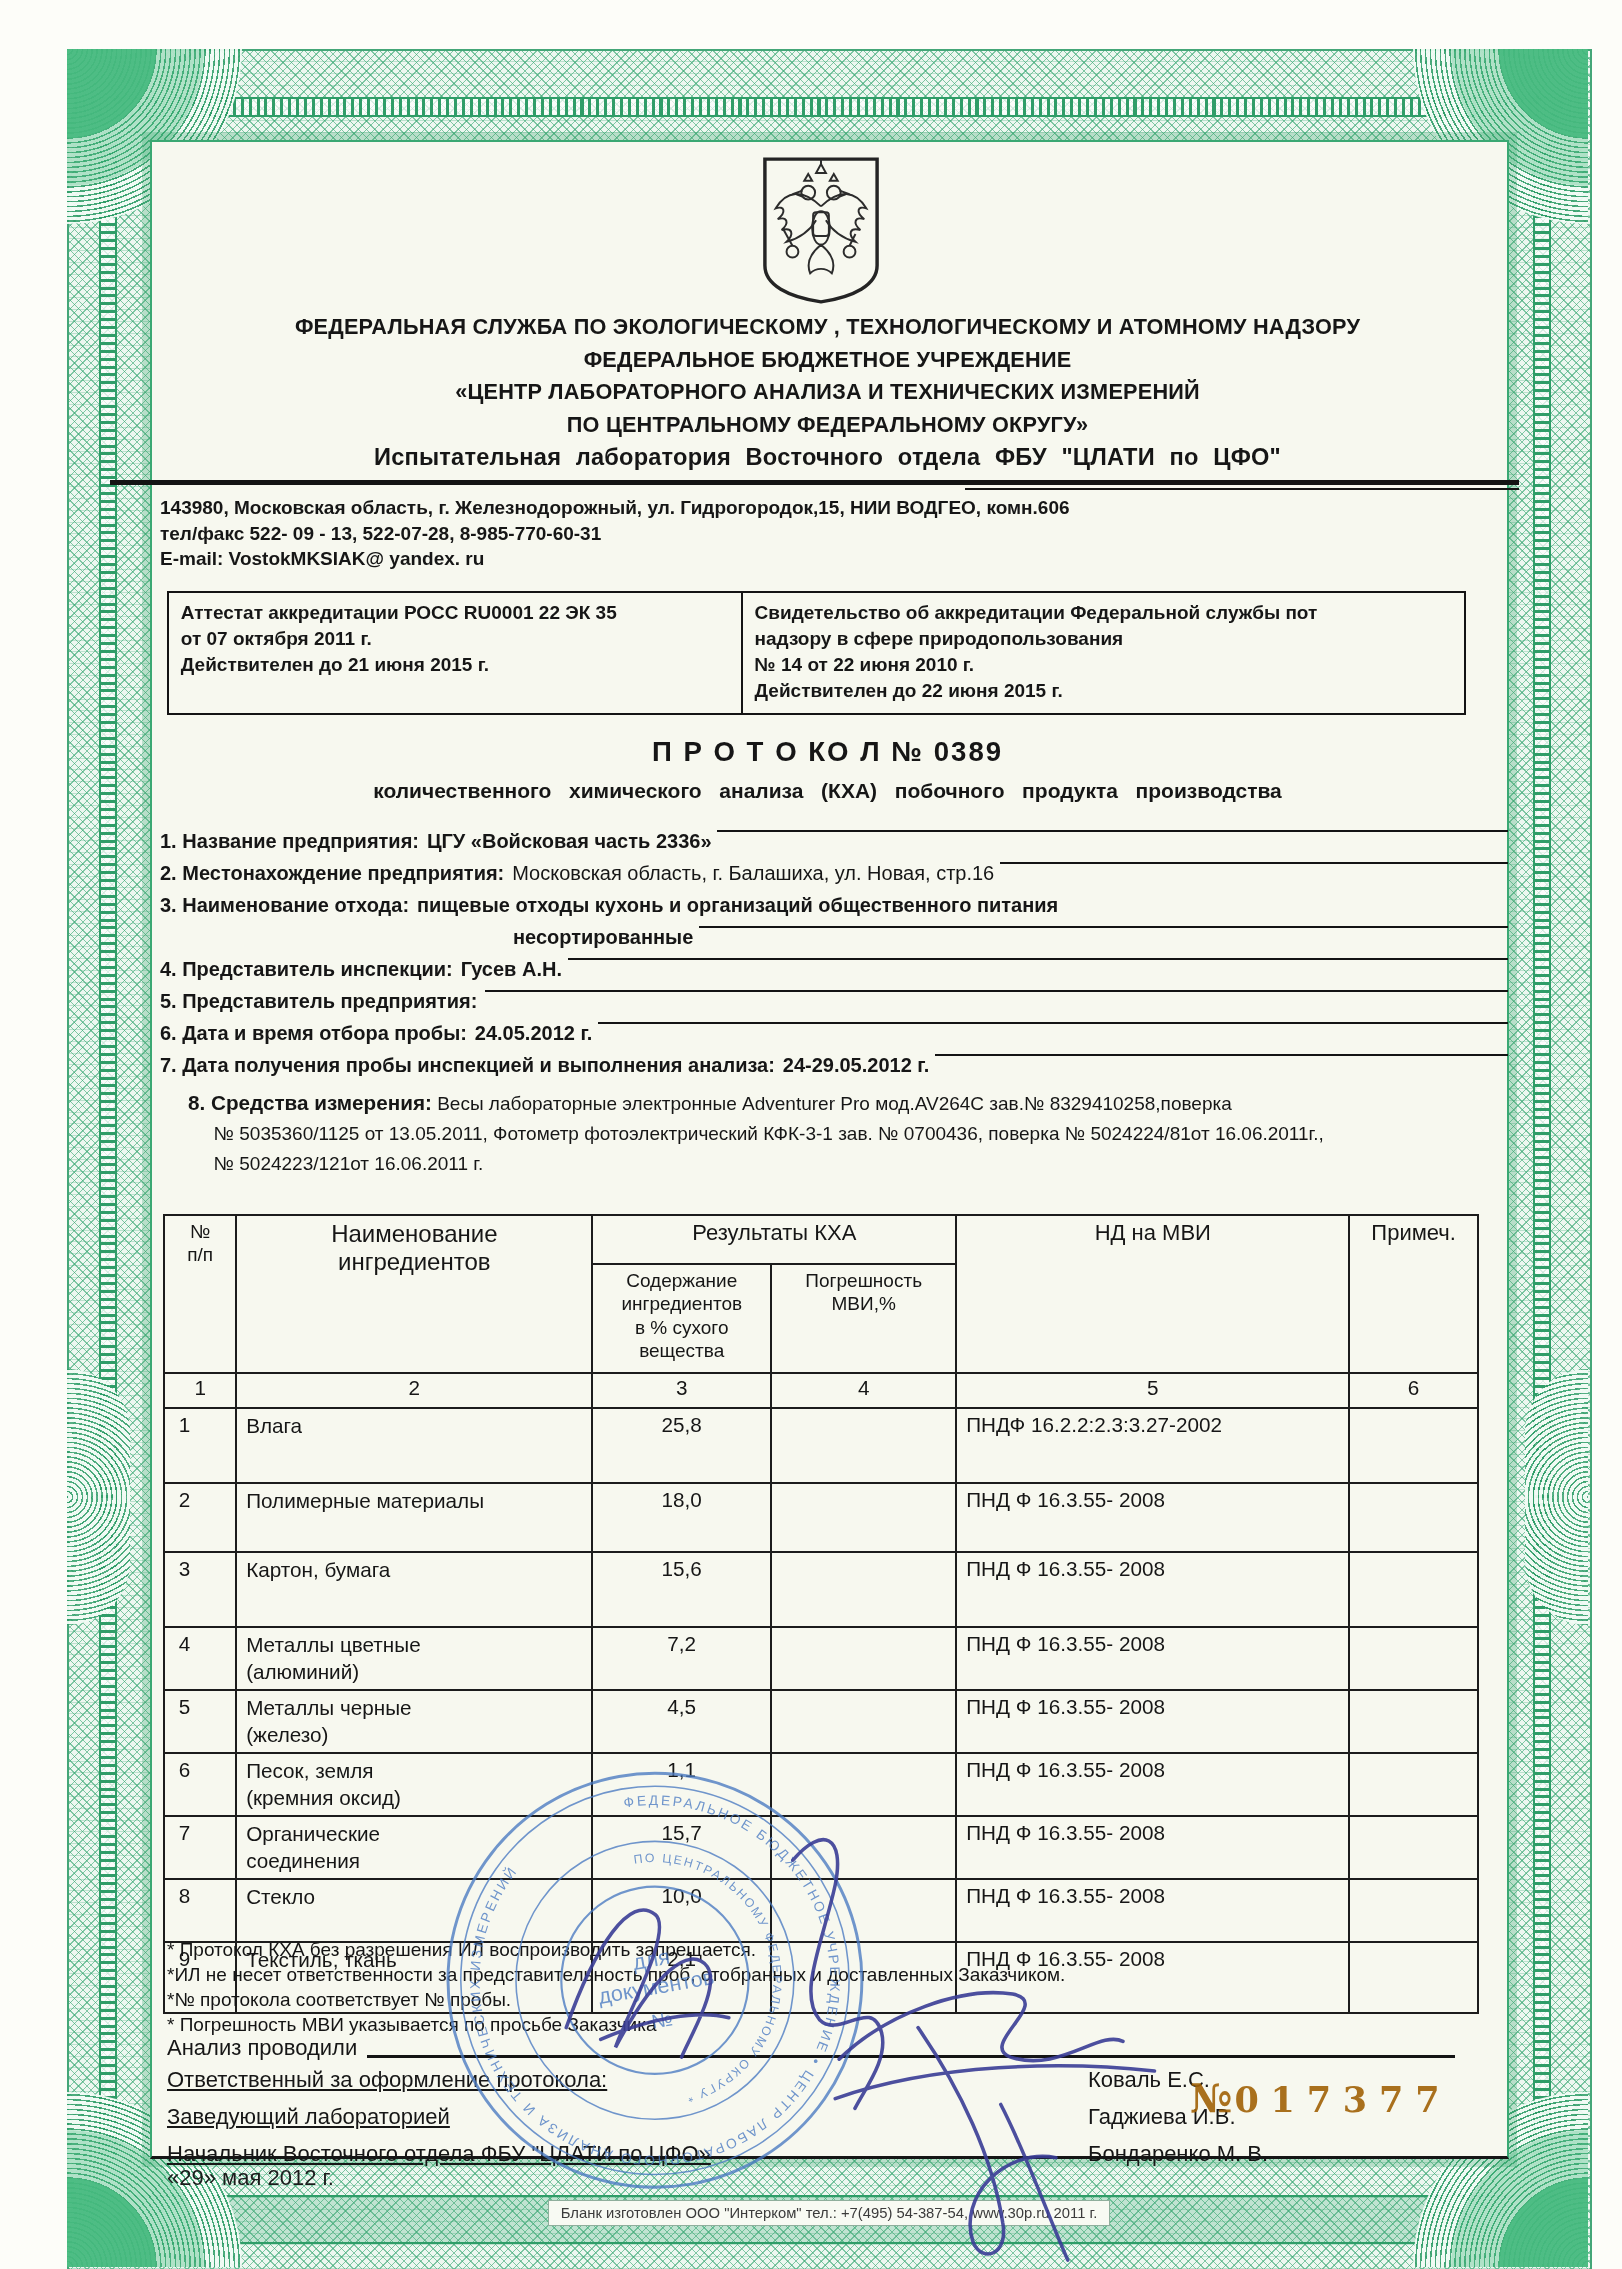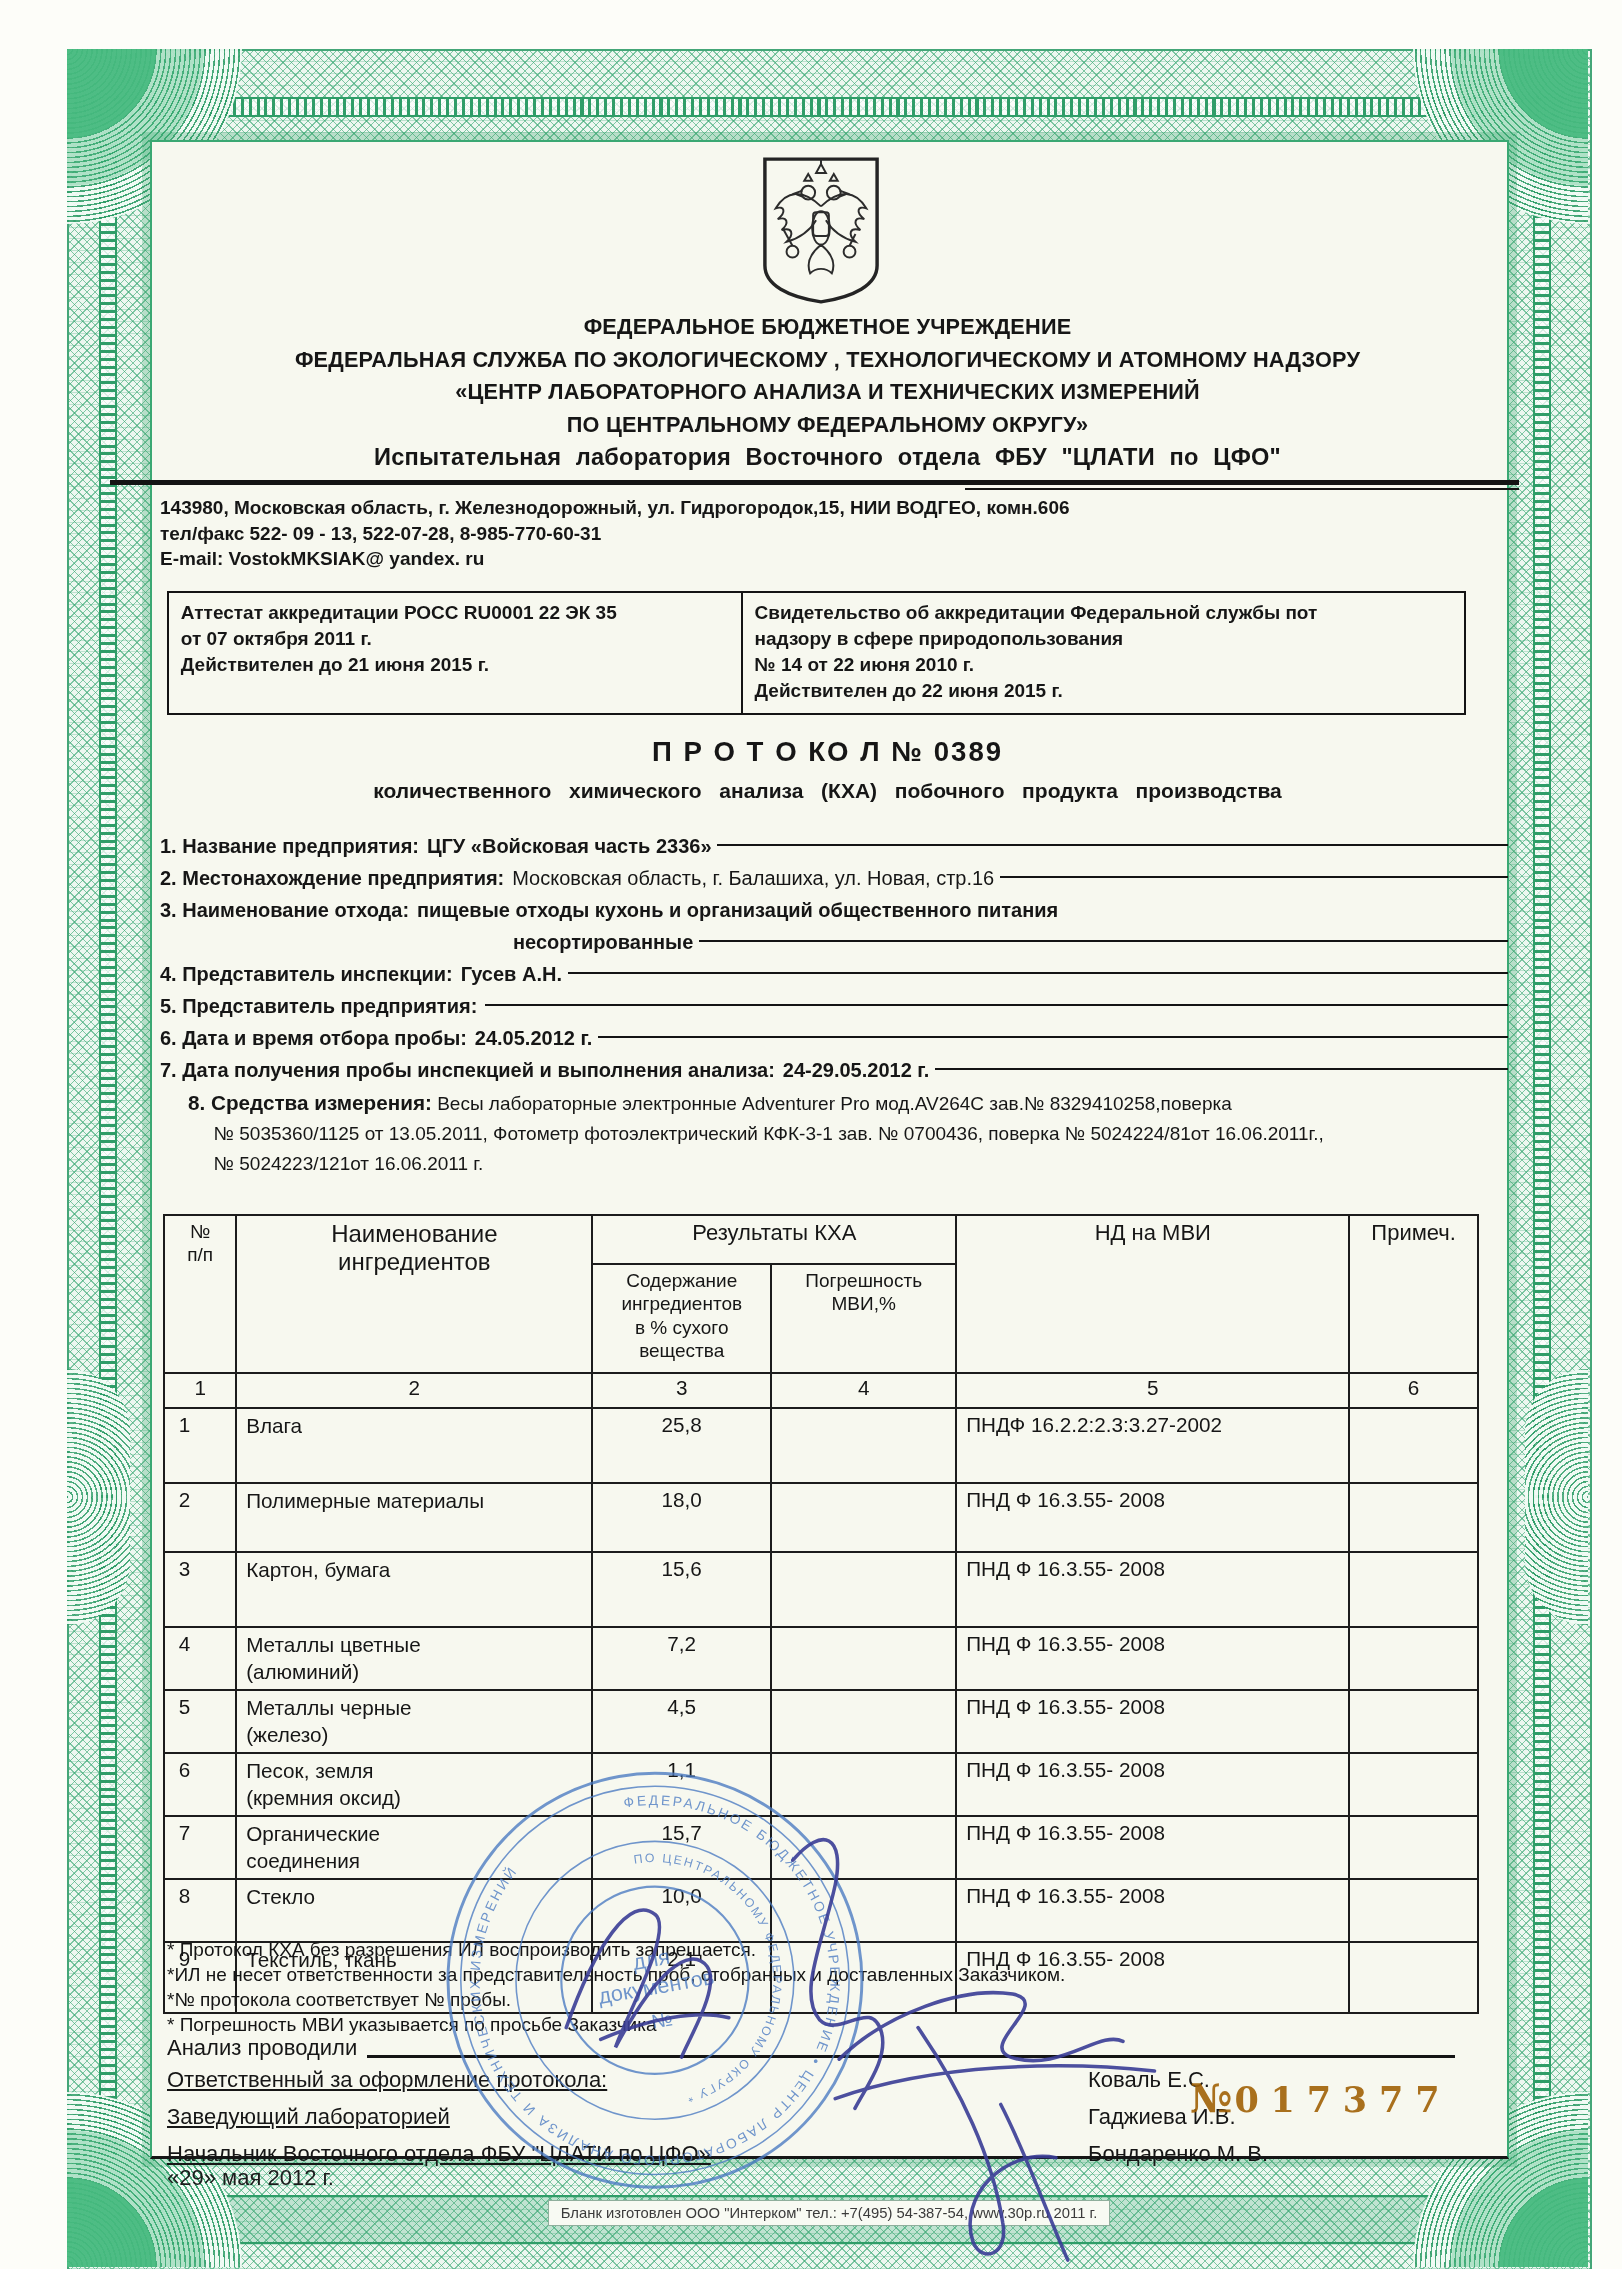--- a/index.html
+++ b/index.html
@@ -64,21 +64,21 @@
   .accr{left:167px;top:591px;width:1295px;border:2.5px solid #141414;display:flex;}
   .accr .cell{white-space:pre-line;font-weight:bold;font-size:19px;line-height:26px;
     padding:6.9px 11.8px 8.9px 11.8px;}
   .accr .c1{width:44%;border-right:2px solid #141414;}
   .accr .c2{width:56%;}
   .ttl{left:150px;top:736px;width:1355px;text-align:center;font-weight:bold;
     font-size:27.6px;letter-spacing:2px;}
   .sub{left:150px;top:779px;width:1355px;text-align:center;font-weight:bold;
     font-size:21px;word-spacing:11.8px;}
   .fields{left:160px;top:830px;width:1348px;font-size:20px;font-weight:bold;}
-  .frow{display:flex;align-items:center;height:32px;}
+  .frow{display:flex;align-items:flex-start;height:32px;}
   .frow .lbl{white-space:nowrap;margin-right:7.9px;}
   .frow .val{white-space:nowrap;margin-right:5.9px;}
   .frow .val.plain{font-weight:bold;}
   .frow .val.light{font-weight:normal;}
   .fill{flex:1;border-bottom:2.5px solid #141414;margin-bottom:3px;}
   .indent{padding-left:353px;}
   .f8{margin-top:2px;font-size:19px;line-height:30px;font-weight:normal;margin-left:28px;}
   .f8 .lbl8{font-weight:bold;font-size:20.7px;}
   .f8 .cont{padding-left:25.6px;}
   
@@ -146,22 +146,22 @@
       <rect x="55" y="58" width="16" height="24" rx="3"></rect>
       <path d="M63,91 C52,100 48,110 52,120 C58,114 68,114 74,120 C78,110 74,100 63,91 Z"></path>
       <circle cx="34" cy="98" r="6"></circle>
       <circle cx="92" cy="98" r="6"></circle>
       <path d="M34,92 L24,74"></path>
       <path d="M92,92 L98,80"></path>
     </g>
   </svg>
 
   <div class="abs hdr">
+    <div>ФЕДЕРАЛЬНАЯ СЛУЖБА ПО ЭКОЛОГИЧЕСКОМУ , ТЕХНОЛОГИЧЕСКОМУ И АТОМНОМУ НАДЗОРУ</div>
     <div>ФЕДЕРАЛЬНОЕ БЮДЖЕТНОЕ УЧРЕЖДЕНИЕ</div>
-    <div>ФЕДЕРАЛЬНАЯ СЛУЖБА ПО ЭКОЛОГИЧЕСКОМУ , ТЕХНОЛОГИЧЕСКОМУ И АТОМНОМУ НАДЗОРУ</div>
     <div>«ЦЕНТР ЛАБОРАТОРНОГО АНАЛИЗА  И ТЕХНИЧЕСКИХ ИЗМЕРЕНИЙ</div>
     <div>ПО  ЦЕНТРАЛЬНОМУ ФЕДЕРАЛЬНОМУ ОКРУГУ»</div>
     <div class="l4">Испытательная  лаборатория  Восточного отдела ФБУ "ЦЛАТИ  по ЦФО"</div>
   </div>
   <div class="abs rule"></div>
   <div class="abs rule2"></div>
 
   <div class="abs addr">
     <div>143980, Московская область, г. Железнодорожный, ул. Гидрогородок,15, НИИ ВОДГЕО, комн.606</div>
     <div>тел/факс   522- 09 - 13,  522-07-28,  8-985-770-60-31</div>

